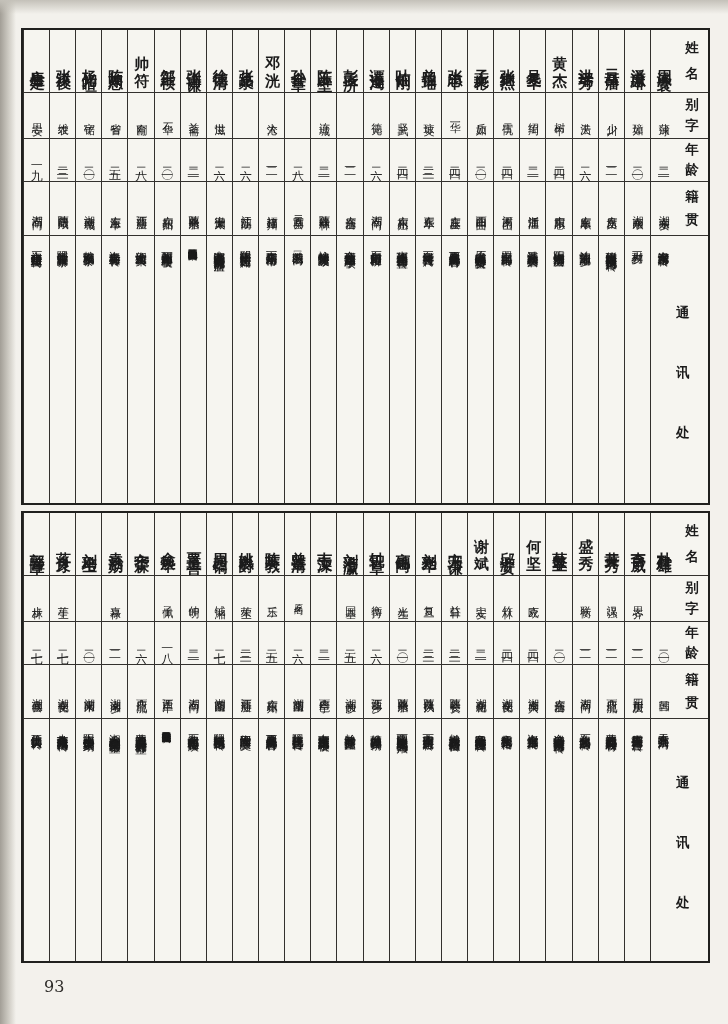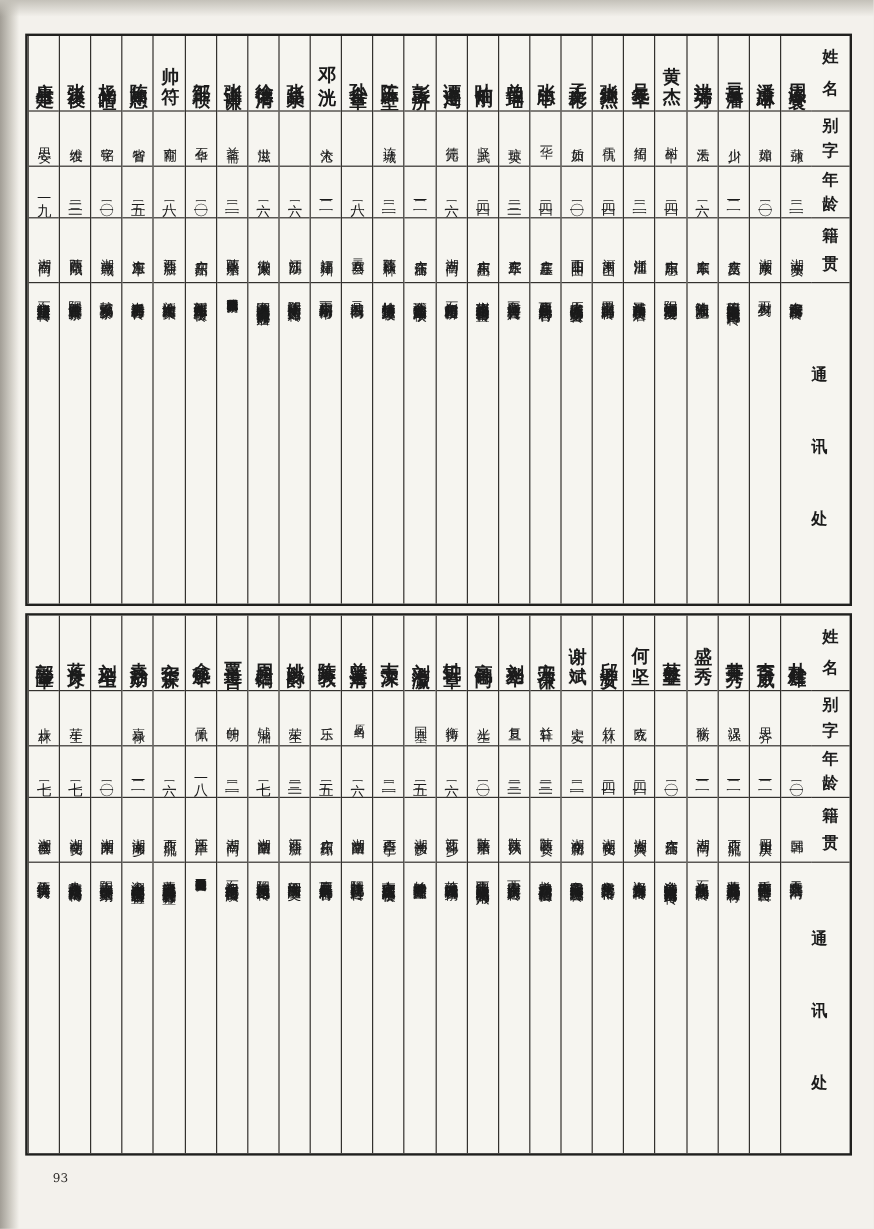--- a/index.html
+++ b/index.html
@@ -37,21 +37,21 @@
   .zi{font-size:11px;letter-spacing:2px;}
   .zi.small{font-size:9px;letter-spacing:1px;}
   .age{font-size:12px;letter-spacing:2px;}
   .origin{font-size:11px;letter-spacing:1px;}
   .addr{font-size:11.5px;letter-spacing:0.5px;line-height:12px;}
   .addr.small{font-size:9.5px;line-height:11px;letter-spacing:0;}
   .hcell{flex-direction:column;justify-content:space-evenly;
     font-weight:bold;font-size:13.5px;}
   .hcell span{display:block;}
   .h-addr{justify-content:center;gap:42px;}
-  .page-number{position:absolute;left:44px;top:977px;font-size:10px;color:#2e2c29;}
+  .page-number{position:absolute;left:44px;top:977px;font-size:16px;color:#2e2c29;}
 </style>
 </head>
 <body>
 
 <div class="page">
   <div class="scan-edge"></div>
   <div class="scan-top"></div>
 
   <div class="tbl" id="tbl-top">
   <div class="col hcol">

